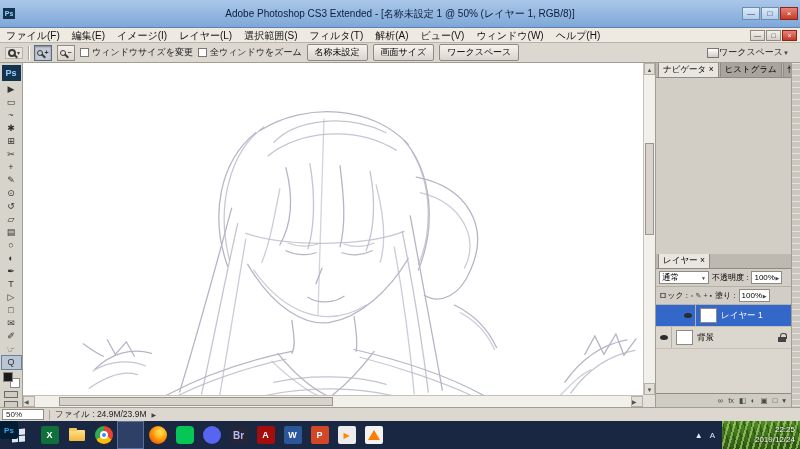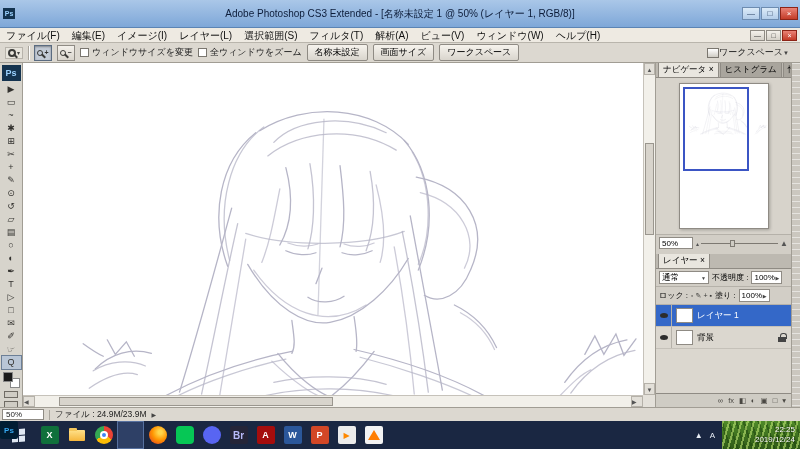--- a/index.html
+++ b/index.html
@@ -87,21 +87,21 @@
   .dock { width:136px; background:#d2cec6; border-left:1px solid #a19d94;
     display:flex; flex-direction:column; font-size:9px; flex:none; min-height:0; }
   .dock-edge { width:9px; background:#cbc7bf; border-left:1px solid #a19d94; flex:none;
     background-image:repeating-linear-gradient(180deg, rgba(255,255,255,.5) 0 1px, transparent 1px 6px); }
   .tabs { height:15px; display:flex; align-items:flex-end; background:#bdb9b1;
     padding-left:2px; gap:1px; border-bottom:1px solid #8f8b84; flex:none; overflow:hidden; }
   .tab { padding:1px 4px; background:#a9a59d; border:1px solid #8f8b84; border-bottom:none;
     font-size:8.5px; white-space:nowrap; }
   .tab.active { background:#e9e6df; }
 
-  .navpanel { height:188px; display:flex; flex-direction:column; flex:none; }
+  .navpanel { height:188px; display:flex; flex-direction:row; flex:none; }
   .navbody { flex:1; display:flex; align-items:center; justify-content:center;
     position:relative; background:#d7d3cb; }
   .navthumb { width:90px; height:146px; background:#fff; border:1px solid #8f8b84;
     position:relative; box-shadow:1px 1px 3px rgba(0,0,0,.25); }
   .navthumb svg { position:absolute; top:2px; left:1px; }
   .proxy { position:absolute; left:3px; top:3px; width:66px; height:84px; border:2px solid #3b55c4; }
   .navfoot { height:17px; display:flex; align-items:center; padding:0 3px; gap:3px;
     border-top:1px solid #b5b1a9; flex:none; }
   .zoomfield { width:34px; height:12px; background:#fff; border:1px solid #8f8b84;
     font-size:8px; line-height:11px; padding-left:2px; }
@@ -115,21 +115,21 @@
   .lyr-controls { padding:2px 3px; display:flex; align-items:center; gap:3px;
     border-bottom:1px solid #b5b1a9; font-size:8px; flex:none; white-space:nowrap; }
   .select { width:50px; height:13px; background:#fff; border:1px solid #8f8b84;
     display:flex; align-items:center; justify-content:space-between; padding:0 2px; font-size:8.5px; }
   .valbox { width:31px; height:13px; background:#fff; border:1px solid #8f8b84;
     display:flex; align-items:center; justify-content:space-between; padding:0 2px; font-size:8px; }
   .tiny-arrow { font-size:5px; color:#444; }
   .lockicons { display:flex; gap:2px; font-size:7px; color:#3a3a38; }
   .lyr-list { flex:1; background:#dbd7cf; overflow:hidden; }
   .lrow { height:22px; display:flex; align-items:center; border-bottom:1px solid #c5c1b9; }
-  .lrow.sel { background:#3468c8; color:#fff; }
+  .lrow.sel { background:#3468c8; color:#fff;padding-left:24px; }
   .eyecell { width:16px; align-self:stretch; border-right:1px solid #b5b1a9;
     display:flex; align-items:center; justify-content:center; flex:none; }
   .eye { width:8px; height:5px; background:#2c2c2c; border-radius:50%; }
   .lthumb { width:17px; height:15px; background:#fff; border:1px solid #8f8b84; margin:0 4px; flex:none; }
   .lname { flex:1; font-size:8.5px; white-space:nowrap; overflow:hidden; }
   .lock-ic { width:8px; height:9px; margin-right:5px; position:relative; flex:none; }
   .lock-ic::before { content:""; position:absolute; bottom:0; left:0; width:8px; height:5px; background:#444; }
   .lock-ic::after { content:""; position:absolute; top:0; left:1.5px; width:5px; height:5px;
     border:1px solid #444; border-bottom:none; border-radius:3px 3px 0 0; }
   .lyr-foot { height:14px; border-top:1px solid #8f8b84; background:#cfccc4; display:flex;

